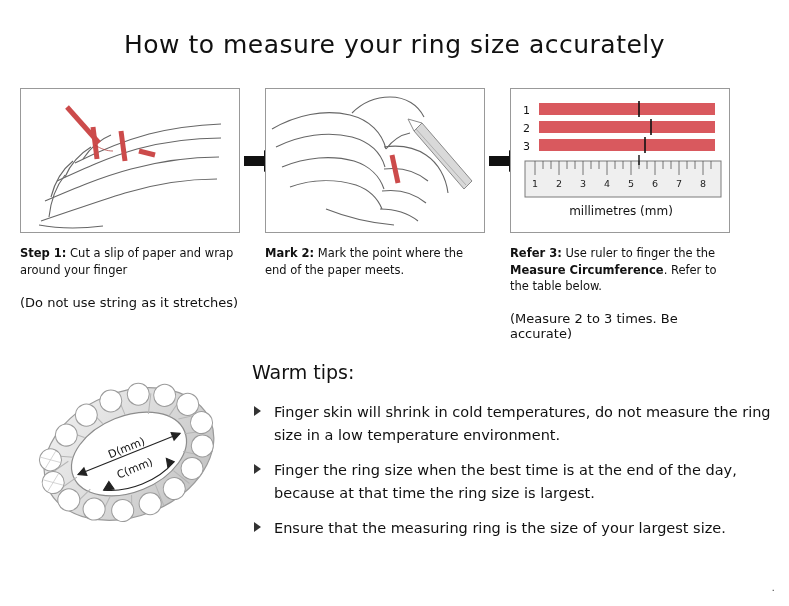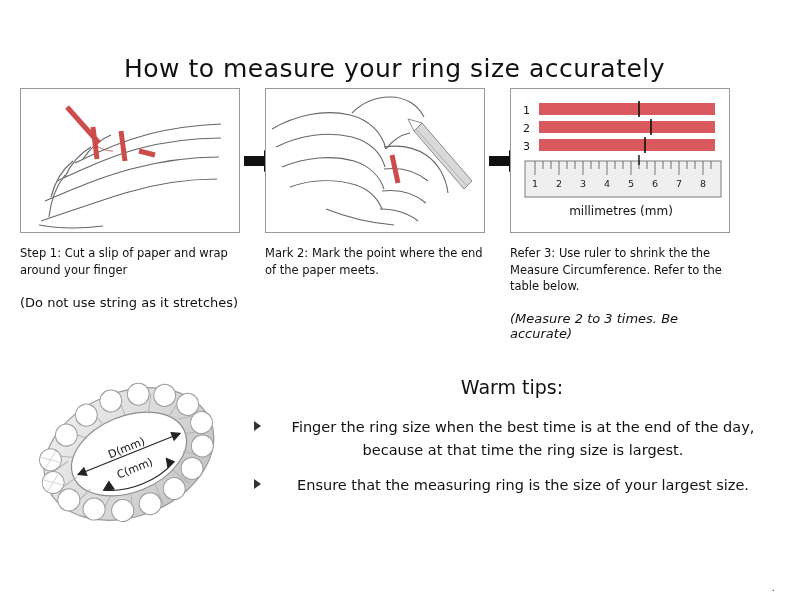--- a/index.html
+++ b/index.html
@@ -25,21 +25,20 @@
   .title {
     position: absolute;
     top: 30px;
     left: 0;
     width: 789px;
     text-align: center;
     font-size: 25px;
     letter-spacing: 0.5px;
     color: #111;
     font-family: "DejaVu Sans", sans-serif;
-    margin-top: 24px;
   }
 
   
   .steps {
     position: absolute;
     top: 88px;
     left: 20px;
     width: 752px;
     height: 250px;
   }
@@ -70,44 +69,43 @@
   }
   .arrow1 { left: 224px; }
   .arrow2 { left: 469px; }
 
   .caption {
     margin-top: 12px;
     font-size: 11.5px;
     line-height: 1.45;
     color: #111;
   }
-  .caption b { font-weight: normal; }
+  .caption b { font-weight: bold; }
   .note {
     margin-top: 17px;
     font-size: 13px;
     color: #111;
   }
-  .note-3 { margin-top: 16px; font-style: italic; }
+  .note-3 { margin-top: 16px; }
 
   
   .ring-art {
     position: absolute;
     left: 22px;
     top: 352px;
     width: 215px;
     height: 205px;
   }
 
   
   .tips {
     position: absolute;
     left: 252px;
-    top: 376px;
+    top: 361px;
     width: 520px;
-    text-align: center;
   }
   .tips-title {
     font-size: 19px;
     color: #111;
     margin-bottom: 18px;
     font-family: "DejaVu Sans", sans-serif;
   }
   .tip {
     position: relative;
     padding-left: 22px;
@@ -275,21 +273,21 @@
               <text x="168" y="98">7</text>
               <text x="192" y="98">8</text>
             </g>
             <line x1="128" y1="66" x2="128" y2="76" stroke="#111" stroke-width="1.4"></line>
           </g>
           <text x="110" y="126" font-family="DejaVu Sans, sans-serif" font-size="12" fill="#111" text-anchor="middle">millimetres (mm)</text>
         </svg>
       </div>
       <div class="caption">
         <b>Refer 3:</b>
-        <span>Use ruler to shrink the the</span>
+        <span>Use ruler to finger the the</span>
         <b>Measure Circumference</b><span>. Refer to the table below.</span>
       </div>
       <div class="note note-3">(Measure 2 to 3 times. Be accurate)</div>
     </div>
   </div>
 
   <div class="ring-art">
     <svg width="215" height="205" viewBox="0 0 215 205">
       <defs>
         <linearGradient id="bandg" x1="0" y1="0" x2="1" y2="1">
@@ -357,20 +355,24 @@
         <text x="107" y="121" font-family="DejaVu Sans, sans-serif" font-size="11" fill="#111" text-anchor="middle">C(mm)</text>
       </g>
     </svg>
   </div>
 
   <div class="tips">
     <div class="tips-title">Warm tips:</div>
 
     <div class="tip">
       <span class="bullet"></span>
+      <span>Finger skin will shrink in cold temperatures, do not measure the ring size in a low temperature environment.</span>
+    </div>
+    <div class="tip">
+      <span class="bullet"></span>
       <span>Finger the ring size when the best time is at the end of the day, because at that time the ring size is largest.</span>
     </div>
     <div class="tip">
       <span class="bullet"></span>
       <span>Ensure that the measuring ring is the size of your largest size.</span>
     </div>
   </div>
 
   <div class="corner-dot">.</div>
 </div>

